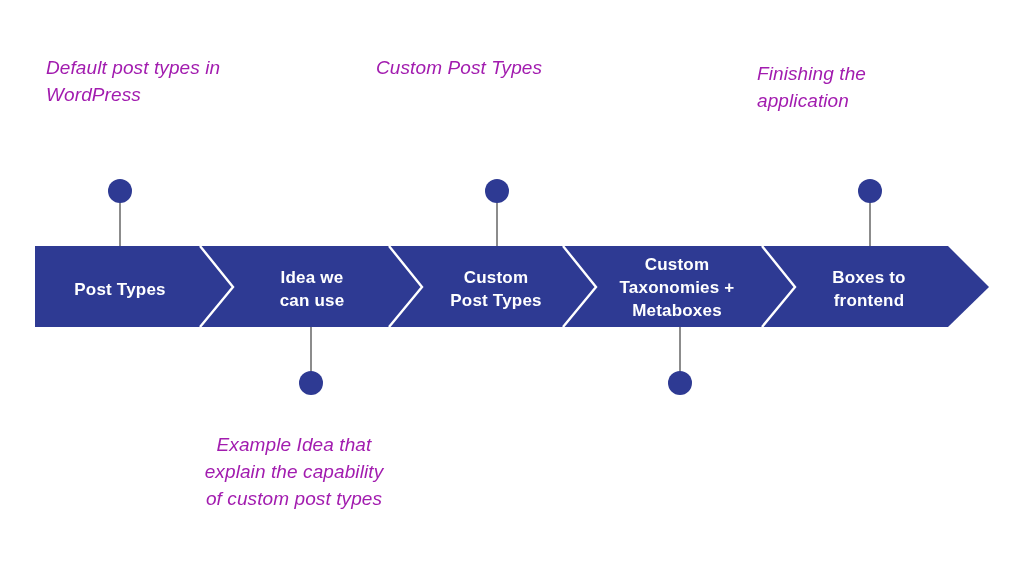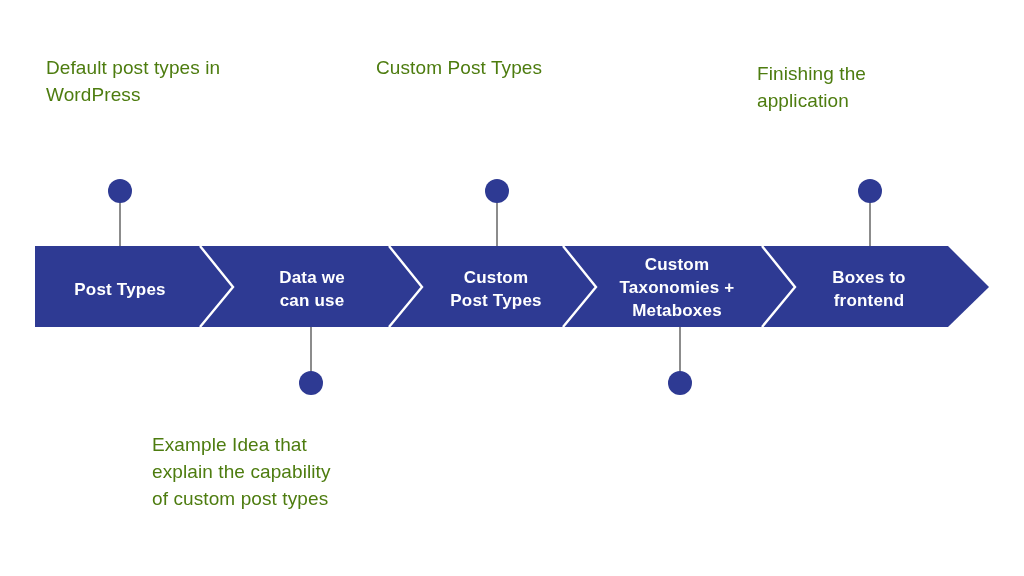--- a/index.html
+++ b/index.html
@@ -17,26 +17,27 @@
   #canvas {
     position: relative;
     width: 1024px;
     height: 576px;
     background: #ffffff;
   }
 
   
   .callout-label {
     position: absolute;
-    color: #4d7c0f;
+    color: #a21caf;
     font-size: 19px;
     line-height: 27px;
     font-weight: 400;
     white-space: pre-line;
     letter-spacing: 0.1px;
+    font-style: italic;
   }
   .callout-label.top   { }
   .callout-label.bottom{ }
 
   
   .stem {
     position: absolute;
     width: 2px;
     background: #8c8c8c;
   }
@@ -94,42 +95,42 @@
   <div class="dot" style="left:108px; top:179px;"></div>
   <div class="dot" style="left:485px; top:179px;"></div>
   <div class="dot" style="left:858px; top:179px;"></div>
 
   <div class="stem" style="left:310px; top:327px; height:56px;"></div>
   <div class="stem" style="left:679px; top:327px; height:56px;"></div>
 
   <div class="dot" style="left:299px; top:371px;"></div>
   <div class="dot" style="left:668px; top:371px;"></div>
 
-  <div class="callout-label bottom" style="left:152px; top:431px; width:300px;">Example Idea that
+  <div class="callout-label bottom" style="left:144px; top:431px; width:300px;text-align:center;">Example Idea that
 explain the capability
 of custom post types</div>
 
 
   <div id="band-wrap">
     <svg id="band-svg" width="1024" height="576" viewBox="0 0 1024 576" xmlns="http://www.w3.org/2000/svg">
 
       <path d="M 35 246 L 948 246 L 989 287 L 948 327 L 35 327 Z" fill="#2E3A93"></path>
 
       <g stroke="#ffffff" stroke-width="2.4" fill="none">
         <polyline points="200,246 233,287 200,327"></polyline>
         <polyline points="389,246 422,287 389,327"></polyline>
         <polyline points="563,246 596,287 563,327"></polyline>
         <polyline points="762,246 795,287 762,327"></polyline>
       </g>
     </svg>
   </div>
 
   <div class="seg-label" style="left:120px; top:289px; width:165px;">Post Types</div>
 
-  <div class="seg-label" style="left:312px; top:289px; width:165px;">Data we
+  <div class="seg-label" style="left:312px; top:289px; width:165px;">Idea we
 can use</div>
 
   <div class="seg-label" style="left:496px; top:289px; width:165px;">Custom
 Post Types</div>
 
   <div class="seg-label" style="left:677px; top:287px; width:190px;">Custom
 Taxonomies +
 Metaboxes</div>
 
   <div class="seg-label" style="left:869px; top:289px; width:165px;">Boxes to

